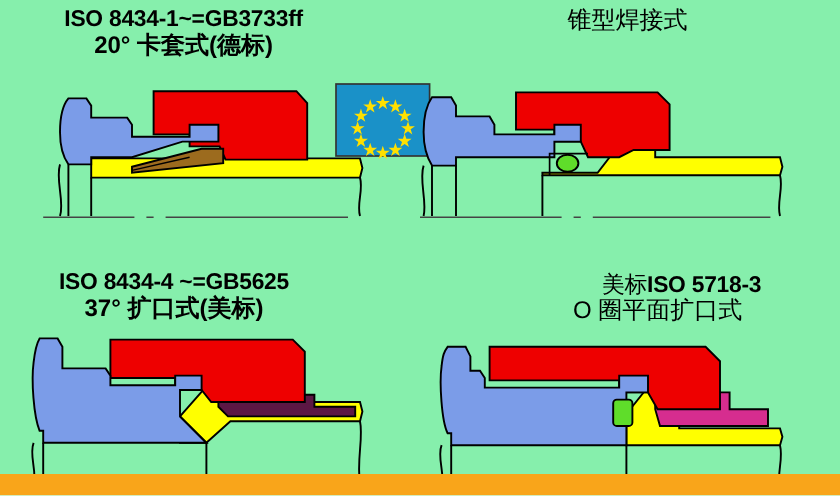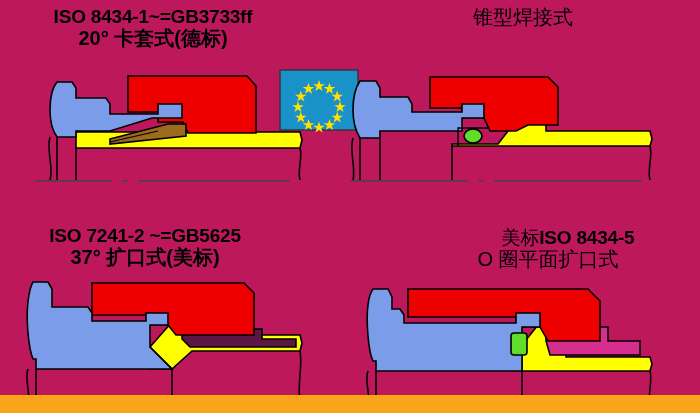--- a/index.html
+++ b/index.html
@@ -82,21 +82,21 @@
     position: absolute;
     left: 0;
     bottom: 0;
     width: 700px;
     height: 18px;
   }
 </style>
 </head>
 <body>
 
-<div id="page" style="background: #be185d;">
+<div id="page" style="background: #86efac;">
 
   <div class="quadrant q-tl">
     <div class="title-block tl-title">
       <div class="title-line1">ISO 8434-1~=GB3733ff</div>
       <div class="title-line2">20° 卡套式(德标)</div>
     </div>
 
     <svg class="fitting" viewBox="0 0 350 206">
       <g stroke="#000000" stroke-width="1.6" stroke-linejoin="miter">
 
@@ -171,21 +171,21 @@
       <g stroke="#444444" stroke-width="1.3">
         <line x1="-4" y1="181" x2="118" y2="181"></line>
         <line x1="128" y1="181" x2="134" y2="181"></line>
         <line x1="144" y1="181" x2="292" y2="181"></line>
       </g>
     </svg>
   </div>
 
   <div class="quadrant q-bl">
     <div class="title-block bl-title">
-      <div class="title-line1">ISO 7241-2 ~=GB5625</div>
+      <div class="title-line1">ISO 8434-4 ~=GB5625</div>
       <div class="title-line2">37° 扩口式(美标)</div>
     </div>
 
     <svg class="fitting" viewBox="0 0 350 206">
       <g stroke="#000000" stroke-width="1.6" stroke-linejoin="miter">
 
         <path d="M172,115 L186,128 L300,128 L302,136 L300,144 L192,144 L172,162 L150,162 L150,140 Z" fill="#ffff00"></path>
 
         <path d="M182,122 L262,122 L262,132 L296,132 L296,140 L190,140 L182,132 Z" fill="#5c1744"></path>
 
@@ -207,21 +207,21 @@
         <line x1="88" y1="197" x2="178" y2="197"></line>
         <line x1="186" y1="197" x2="192" y2="197"></line>
         <line x1="198" y1="197" x2="238" y2="197"></line>
       </g>
     </svg>
 
   </div>
 
   <div class="quadrant q-br">
     <div class="title-block br-title">
-      <div class="title-line1 mixed"><span class="cn">美标</span><span>ISO 8434-5</span></div>
+      <div class="title-line1 mixed"><span class="cn">美标</span><span>ISO 5718-3</span></div>
       <div class="title-line2 light">O 圈平面扩口式</div>
     </div>
 
     <svg class="fitting" viewBox="0 0 350 206">
       <g stroke="#000000" stroke-width="1.6" stroke-linejoin="miter">
 
         <path d="M172,138 L188,118 L216,118 L216,150 L300,150 L302,157 L300,164 L172,164 Z" fill="#ffff00"></path>
 
         <path d="M196,120 L258,120 L258,134 L290,134 L290,148 L200,148 L196,134 Z" fill="#d62d8f"></path>
 

